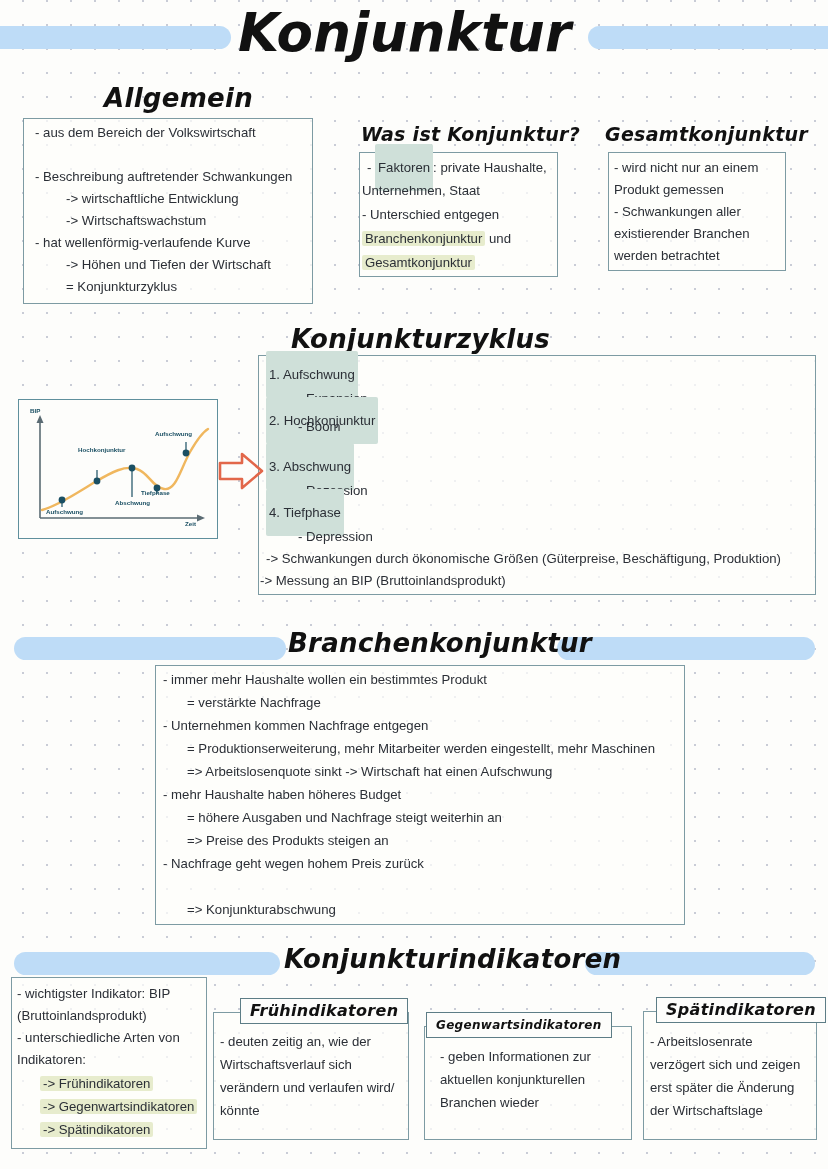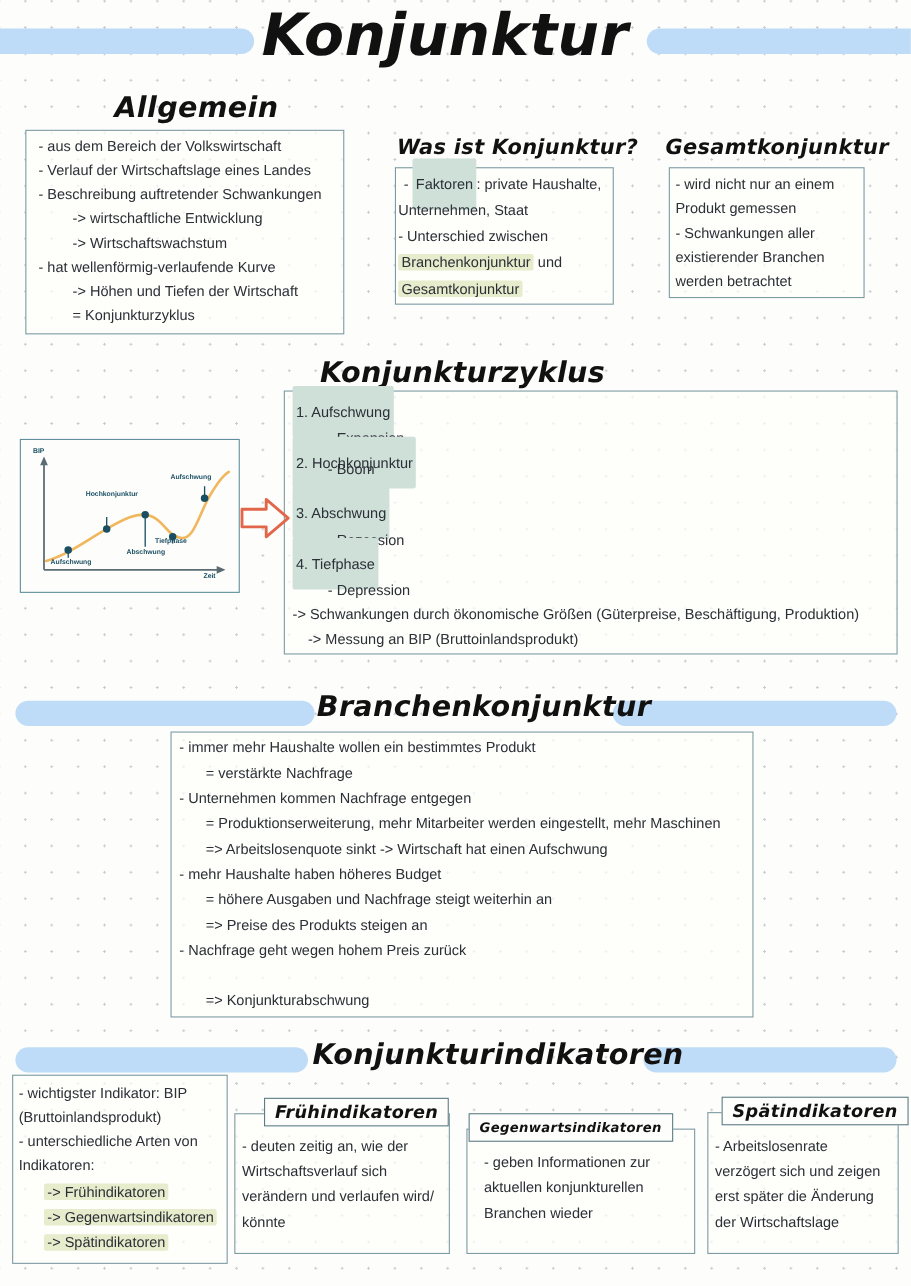--- a/index.html
+++ b/index.html
@@ -101,35 +101,34 @@
 <div class="layer">
 
   <div class="blue-bar" style="left:-12px;top:26px;width:243px;"></div>
   <div class="blue-bar" style="left:588px;top:26px;width:252px;"></div>
   <div class="script title-main" style="left:238px;top:6px;">Konjunktur</div>
 
   <div class="script sec-title" style="left:104px;top:85px;">Allgemein</div>
 
   <div class="box" style="left:23px;top:118px;width:290px;height:186px;"></div>
   <div class="txt" style="left:35px;top:122px;">- aus dem Bereich der Volkswirtschaft</div>
-  <div class="txt" style="left:35px;top:144px;">- Verlauf der Wirtschaftslage eines Landes</div>
   <div class="txt" style="left:35px;top:166px;">- Beschreibung auftretender Schwankungen</div>
   <div class="txt" style="left:66px;top:188px;">-&gt; wirtschaftliche Entwicklung</div>
   <div class="txt" style="left:66px;top:210px;">-&gt; Wirtschaftswachstum</div>
   <div class="txt" style="left:35px;top:232px;">- hat wellenförmig-verlaufende Kurve</div>
   <div class="txt" style="left:66px;top:254px;">-&gt; Höhen und Tiefen der Wirtschaft</div>
   <div class="txt" style="left:66px;top:276px;">= Konjunkturzyklus</div>
 
   <div class="script sub-title" style="left:361px;top:125px;">Was ist Konjunktur?</div>
   <div class="box" style="left:359px;top:152px;width:199px;height:125px;"></div>
   <div class="txt" style="left:367px;top:157px;">
     <span>- </span><span class="hl-green">Faktoren</span><span>: private Haushalte,</span>
   </div>
   <div class="txt" style="left:362px;top:180px;">Unternehmen, Staat</div>
-  <div class="txt" style="left:362px;top:204px;">- Unterschied zwischen</div>
+  <div class="txt" style="left:362px;top:204px;">- Unterschied entgegen</div>
   <div class="txt" style="left:362px;top:228px;">
     <span class="hl-olive">Branchenkonjunktur</span><span> und</span>
   </div>
   <div class="txt" style="left:362px;top:252px;">
     <span class="hl-olive">Gesamtkonjunktur</span>
   </div>
 
   <div class="script sub-title" style="left:605px;top:125px;">Gesamtkonjunktur</div>
   <div class="box" style="left:608px;top:152px;width:178px;height:119px;"></div>
   <div class="txt" style="left:614px;top:157px;">- wird nicht nur an einem</div>
@@ -143,21 +142,21 @@
 
   <div class="txt" style="left:266px;top:364px;"><span class="hl-green">1. Aufschwung</span></div>
   <div class="txt" style="left:298px;top:388px;">- Expansion</div>
   <div class="txt" style="left:266px;top:410px;"><span class="hl-green">2. Hochkonjunktur</span></div>
   <div class="txt" style="left:298px;top:416px;">- Boom</div>
   <div class="txt" style="left:266px;top:456px;"><span class="hl-green">3. Abschwung</span></div>
   <div class="txt" style="left:298px;top:480px;">- Rezession</div>
   <div class="txt" style="left:266px;top:502px;"><span class="hl-green">4. Tiefphase</span></div>
   <div class="txt" style="left:298px;top:526px;">- Depression</div>
   <div class="txt" style="left:266px;top:548px;">-&gt; Schwankungen durch ökonomische Größen (Güterpreise, Beschäftigung, Produktion)</div>
-  <div class="txt" style="left:280px;top:570px;">-&gt; Messung an BIP (Bruttoinlandsprodukt)</div>
+  <div class="txt" style="left:260px;top:570px;">-&gt; Messung an BIP (Bruttoinlandsprodukt)</div>
 
   <div class="diagram"></div>
   <svg class="layer" style="z-index:3;pointer-events:none;" width="828" height="1169">
 
     <line x1="40" y1="420" x2="40" y2="518" stroke="#5a6b73" stroke-width="1.6"></line>
     <polygon points="40,415 36.5,423 43.5,423" fill="#5a6b73"></polygon>
     <line x1="40" y1="518" x2="200" y2="518" stroke="#5a6b73" stroke-width="1.6"></line>
     <polygon points="205,518 197,514.5 197,521.5" fill="#5a6b73"></polygon>
 
     <path d="M 42,510 C 60,505 78,492 95,482 C 112,472 125,465 137,469

